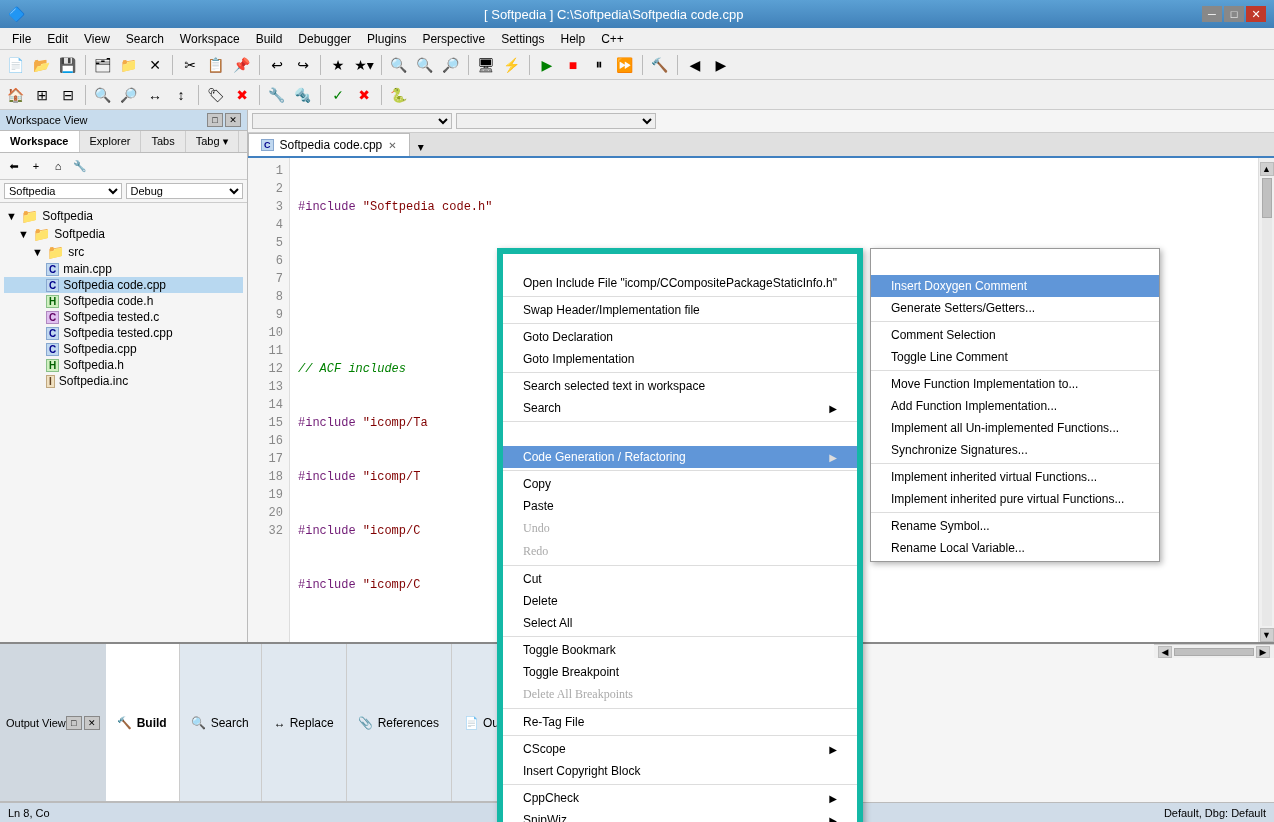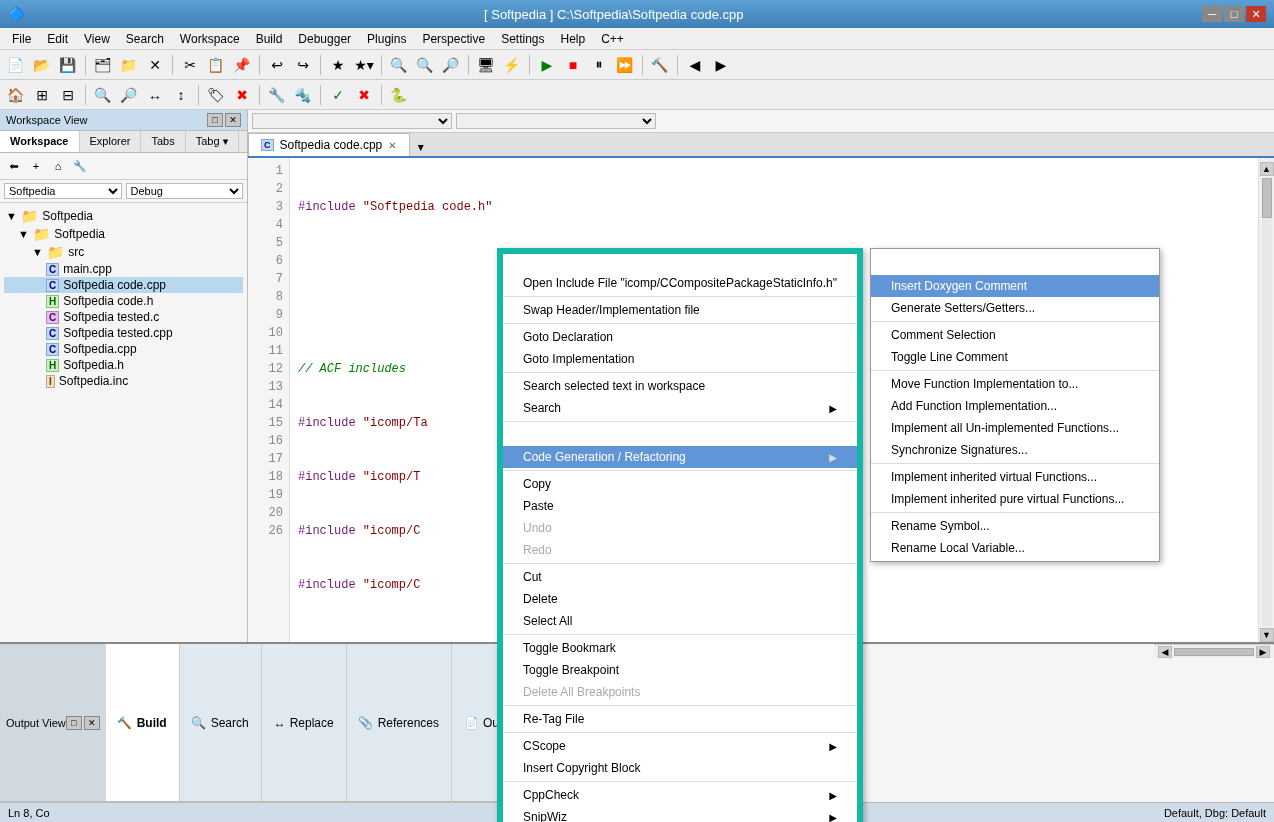--- a/index.html
+++ b/index.html
@@ -289,21 +289,21 @@
     .ctx-item {
       padding: 4px 20px;
       cursor: pointer;
       font-size: 12px;
       white-space: nowrap;
       display: flex;
       align-items: center;
       justify-content: space-between;
     }
     .ctx-item.highlighted { background: #6096d8; color: white; margin-top: 24px; }
-    .ctx-item.disabled { color: #aaa; cursor: default; }
+    .ctx-item.disabled { color: #aaa; cursor: default; font-family: Liberation Serif, serif; }
     .ctx-sep { height: 1px; background: #ddd; margin: 2px 0; }
     .ctx-arrow { font-size: 10px; }
   </style>
 </head>
 <body>
 
 <div id="title-bar">
   <span style="font-size:14px; color:#ffdd44;">🔷</span>
   <span>[ Softpedia ] C:\Softpedia\Softpedia code.cpp</span>
   <div id="title-controls">
@@ -496,21 +496,21 @@
         <div class="line-num">11</div>
         <div class="line-num">12</div>
         <div class="line-num">13</div>
         <div class="line-num">14</div>
         <div class="line-num">15</div>
         <div class="line-num">16</div>
         <div class="line-num">17</div>
         <div class="line-num">18</div>
         <div class="line-num">19</div>
         <div class="line-num">20</div>
-        <div class="line-num">26</div>
+        <div class="line-num">32</div>
       </div>
       <div id="code-content">
         <div class="code-line"><span class="include">#include </span><span class="str">"Softpedia code.h"</span></div>
         <div class="code-line"> </div>
         <div class="code-line"> </div>
         <div class="code-line"><span class="comment">// ACF includes</span></div>
         <div class="code-line"><span class="include">#include </span><span class="str">"icomp/Ta</span></div>
         <div class="code-line"><span class="include">#include </span><span class="str">"icomp/T</span></div>
         <div class="code-line"><span class="include">#include </span><span class="str">"icomp/C</span></div>
         <div class="code-line"><span class="include">#include </span><span class="str">"icomp/C</span></div>

